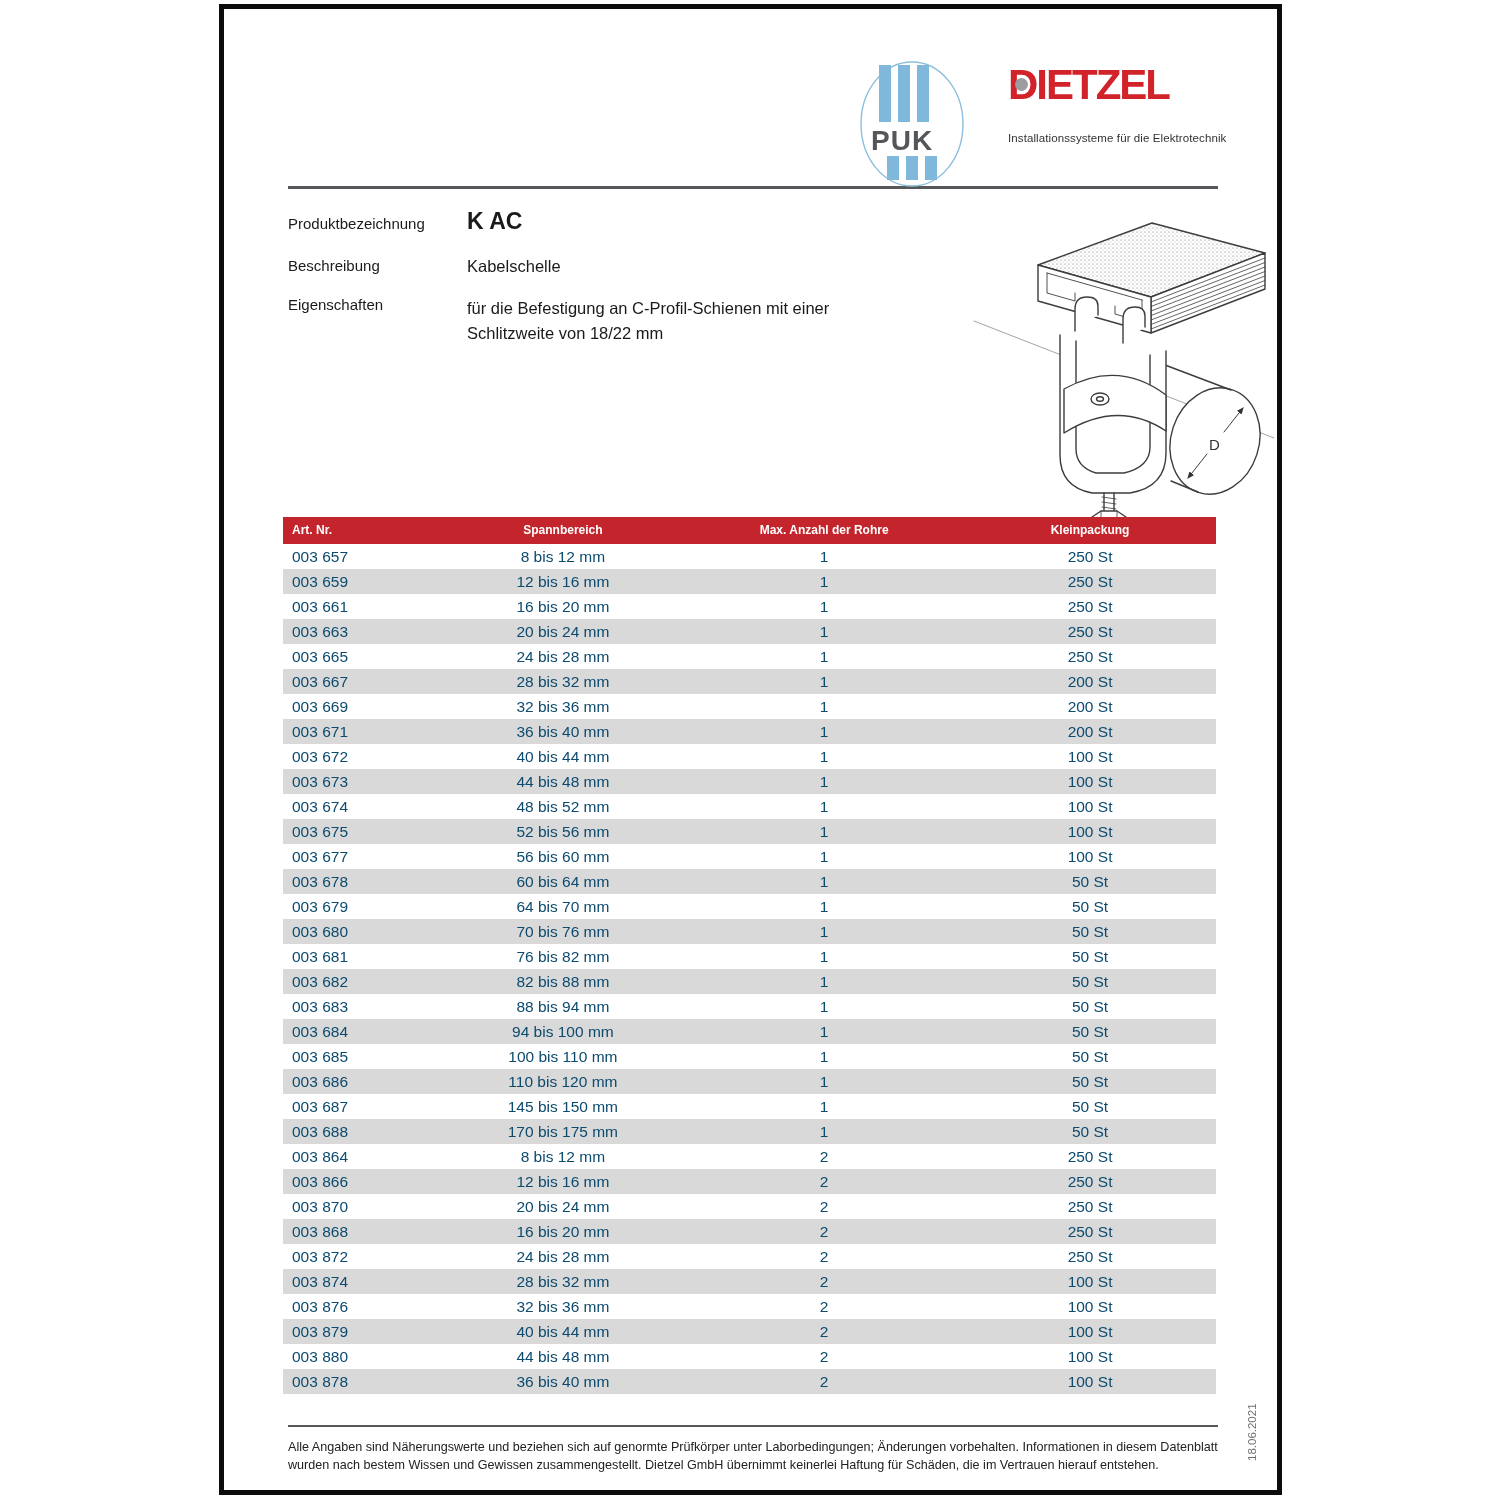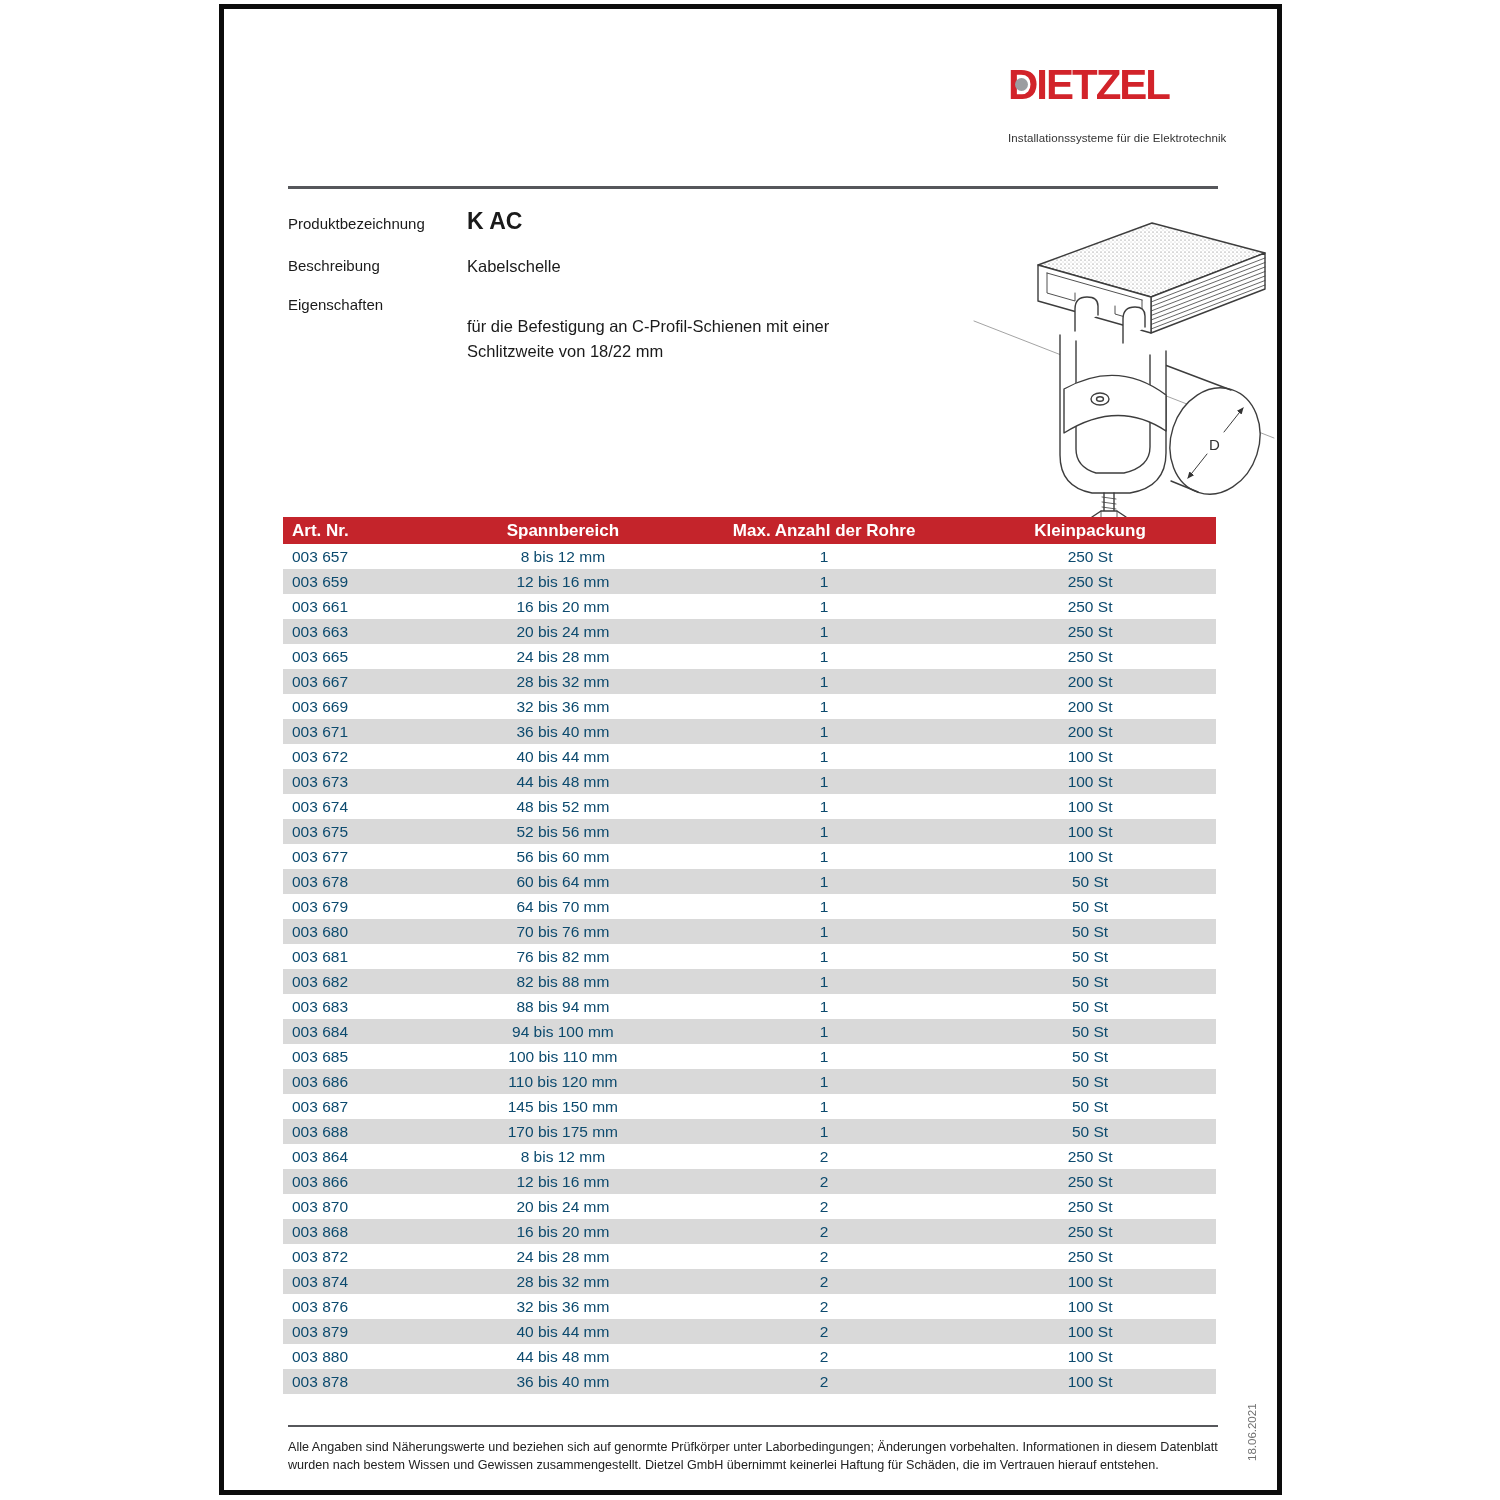--- a/index.html
+++ b/index.html
@@ -32,28 +32,28 @@
   .brand{position:absolute;left:784px;top:52px;width:220px;}
   .brand-line1{font-size:42px;font-weight:bold;color:var(--dietzel-red);letter-spacing:-2px;line-height:1.12;position:relative;}
   .d-dot{position:absolute;left:7px;top:17px;width:13px;height:13px;border-radius:50%;background:#9b9da0;}
   .brand-line2{font-size:42px;font-weight:bold;color:var(--univolt-gray);letter-spacing:-1.5px;line-height:1.12;}
   .brand-tagline{font-size:11.5px;color:#333;margin-top:24px;letter-spacing:0.1px;}
 
   
   .f-label{position:absolute;left:64px;font-size:15px;}
   .f-value{position:absolute;left:243px;font-size:16.5px;}
   .v-name{font-size:23px;font-weight:bold;}
-  .multi{white-space:pre-line;line-height:1.5;margin-top:18px;}
+  .multi{white-space:pre-line;line-height:1.5;}
 
   
   .illus{position:absolute;left:748px;top:194px;width:305px;height:316px;}
 
   
   .table{position:absolute;left:59px;top:508px;width:933px;}
-  .t-head{display:flex;height:27px;line-height:27px;background:var(--accent);color:#fff;font-weight:bold;font-size:17px;}
+  .t-head{display:flex;height:27px;line-height:27px;background:var(--accent);color:#fff;font-weight:bold;font-size:12px;}
   .t-row{display:flex;height:25px;line-height:25px;font-size:15.5px;color:#0c4a6e;}
   .t-row.striped{background:var(--row-gray);}
   .c1{width:17%;padding-left:9px;text-align:left;}
   .c2{width:26%;text-align:center;}
   .c3{width:30%;text-align:center;}
   .c4{width:27%;text-align:center;}
 
   
   .rule-bottom{position:absolute;left:64px;top:1416px;width:930px;height:2px;background:#56575b;}
   .footnote{position:absolute;left:64px;top:1429px;width:936px;font-size:12.6px;line-height:1.45;color:#222;white-space:pre-line;}
@@ -62,20 +62,32 @@
     transform:rotate(-90deg);transform-origin:left top;white-space:nowrap;
   }
 </style>
 </head>
 <body>
 
 <div class="page">
 
   <div class="rule-top"></div>
 
+  <div class="puk-logo">
+    <svg width="112" height="132" viewBox="0 0 112 132">
+      <ellipse cx="54" cy="65" rx="51" ry="62" fill="none" stroke="#8BBEDC" stroke-width="1.4"></ellipse>
+      <rect x="21" y="6" width="12" height="57" fill="#7FB8DA"></rect>
+      <rect x="40" y="6" width="12" height="57" fill="#7FB8DA"></rect>
+      <rect x="59" y="6" width="12" height="57" fill="#7FB8DA"></rect>
+      <rect x="29" y="97" width="12" height="24" fill="#7FB8DA"></rect>
+      <rect x="48" y="97" width="12" height="24" fill="#7FB8DA"></rect>
+      <rect x="67" y="97" width="12" height="24" fill="#7FB8DA"></rect>
+      <text x="13" y="91" font-family="Liberation Sans, sans-serif" font-size="28" font-weight="bold" fill="#55565A" letter-spacing="1">PUK</text>
+    </svg>
+  </div>
 
   <div class="brand">
     <div class="brand-line1"><span>DIETZEL</span><span class="d-dot"></span></div>
     <div class="brand-tagline">Installationssysteme für die Elektrotechnik</div>
   </div>
 
   <div class="f-label" style="top:206px;">Produktbezeichnung</div>
   <div class="f-value v-name" style="top:199px;">K AC</div>
 
   <div class="f-label" style="top:248px;">Beschreibung</div>

